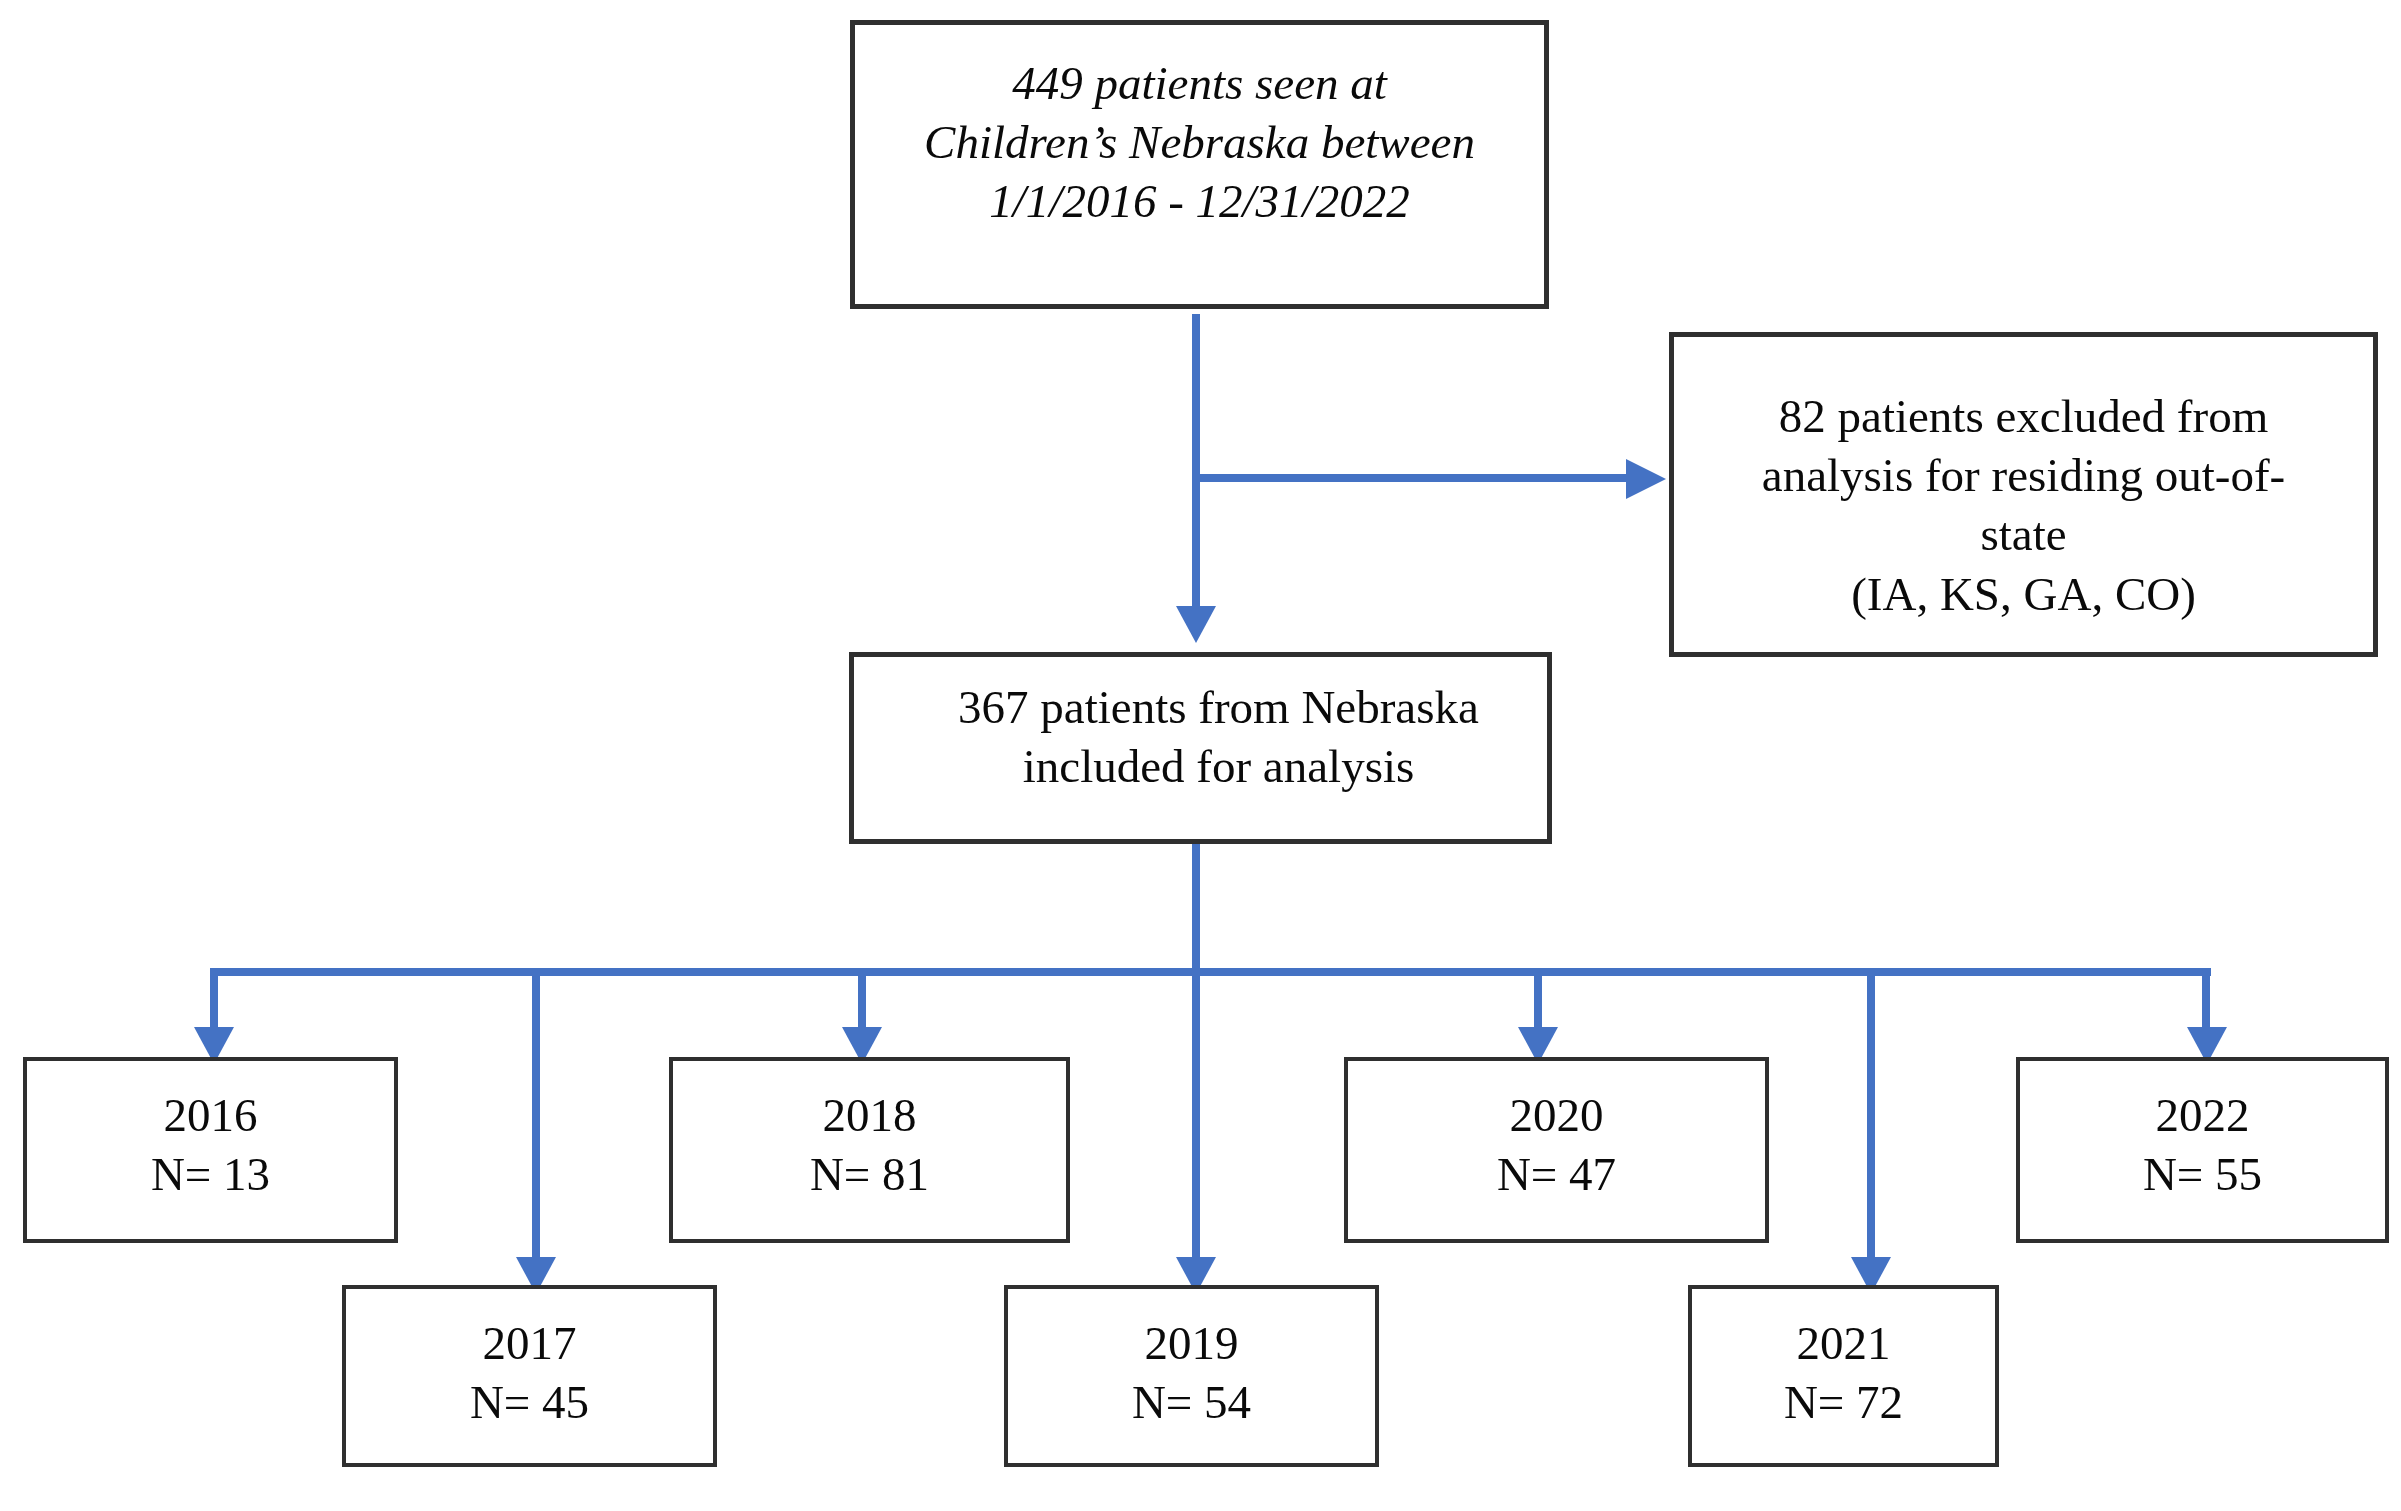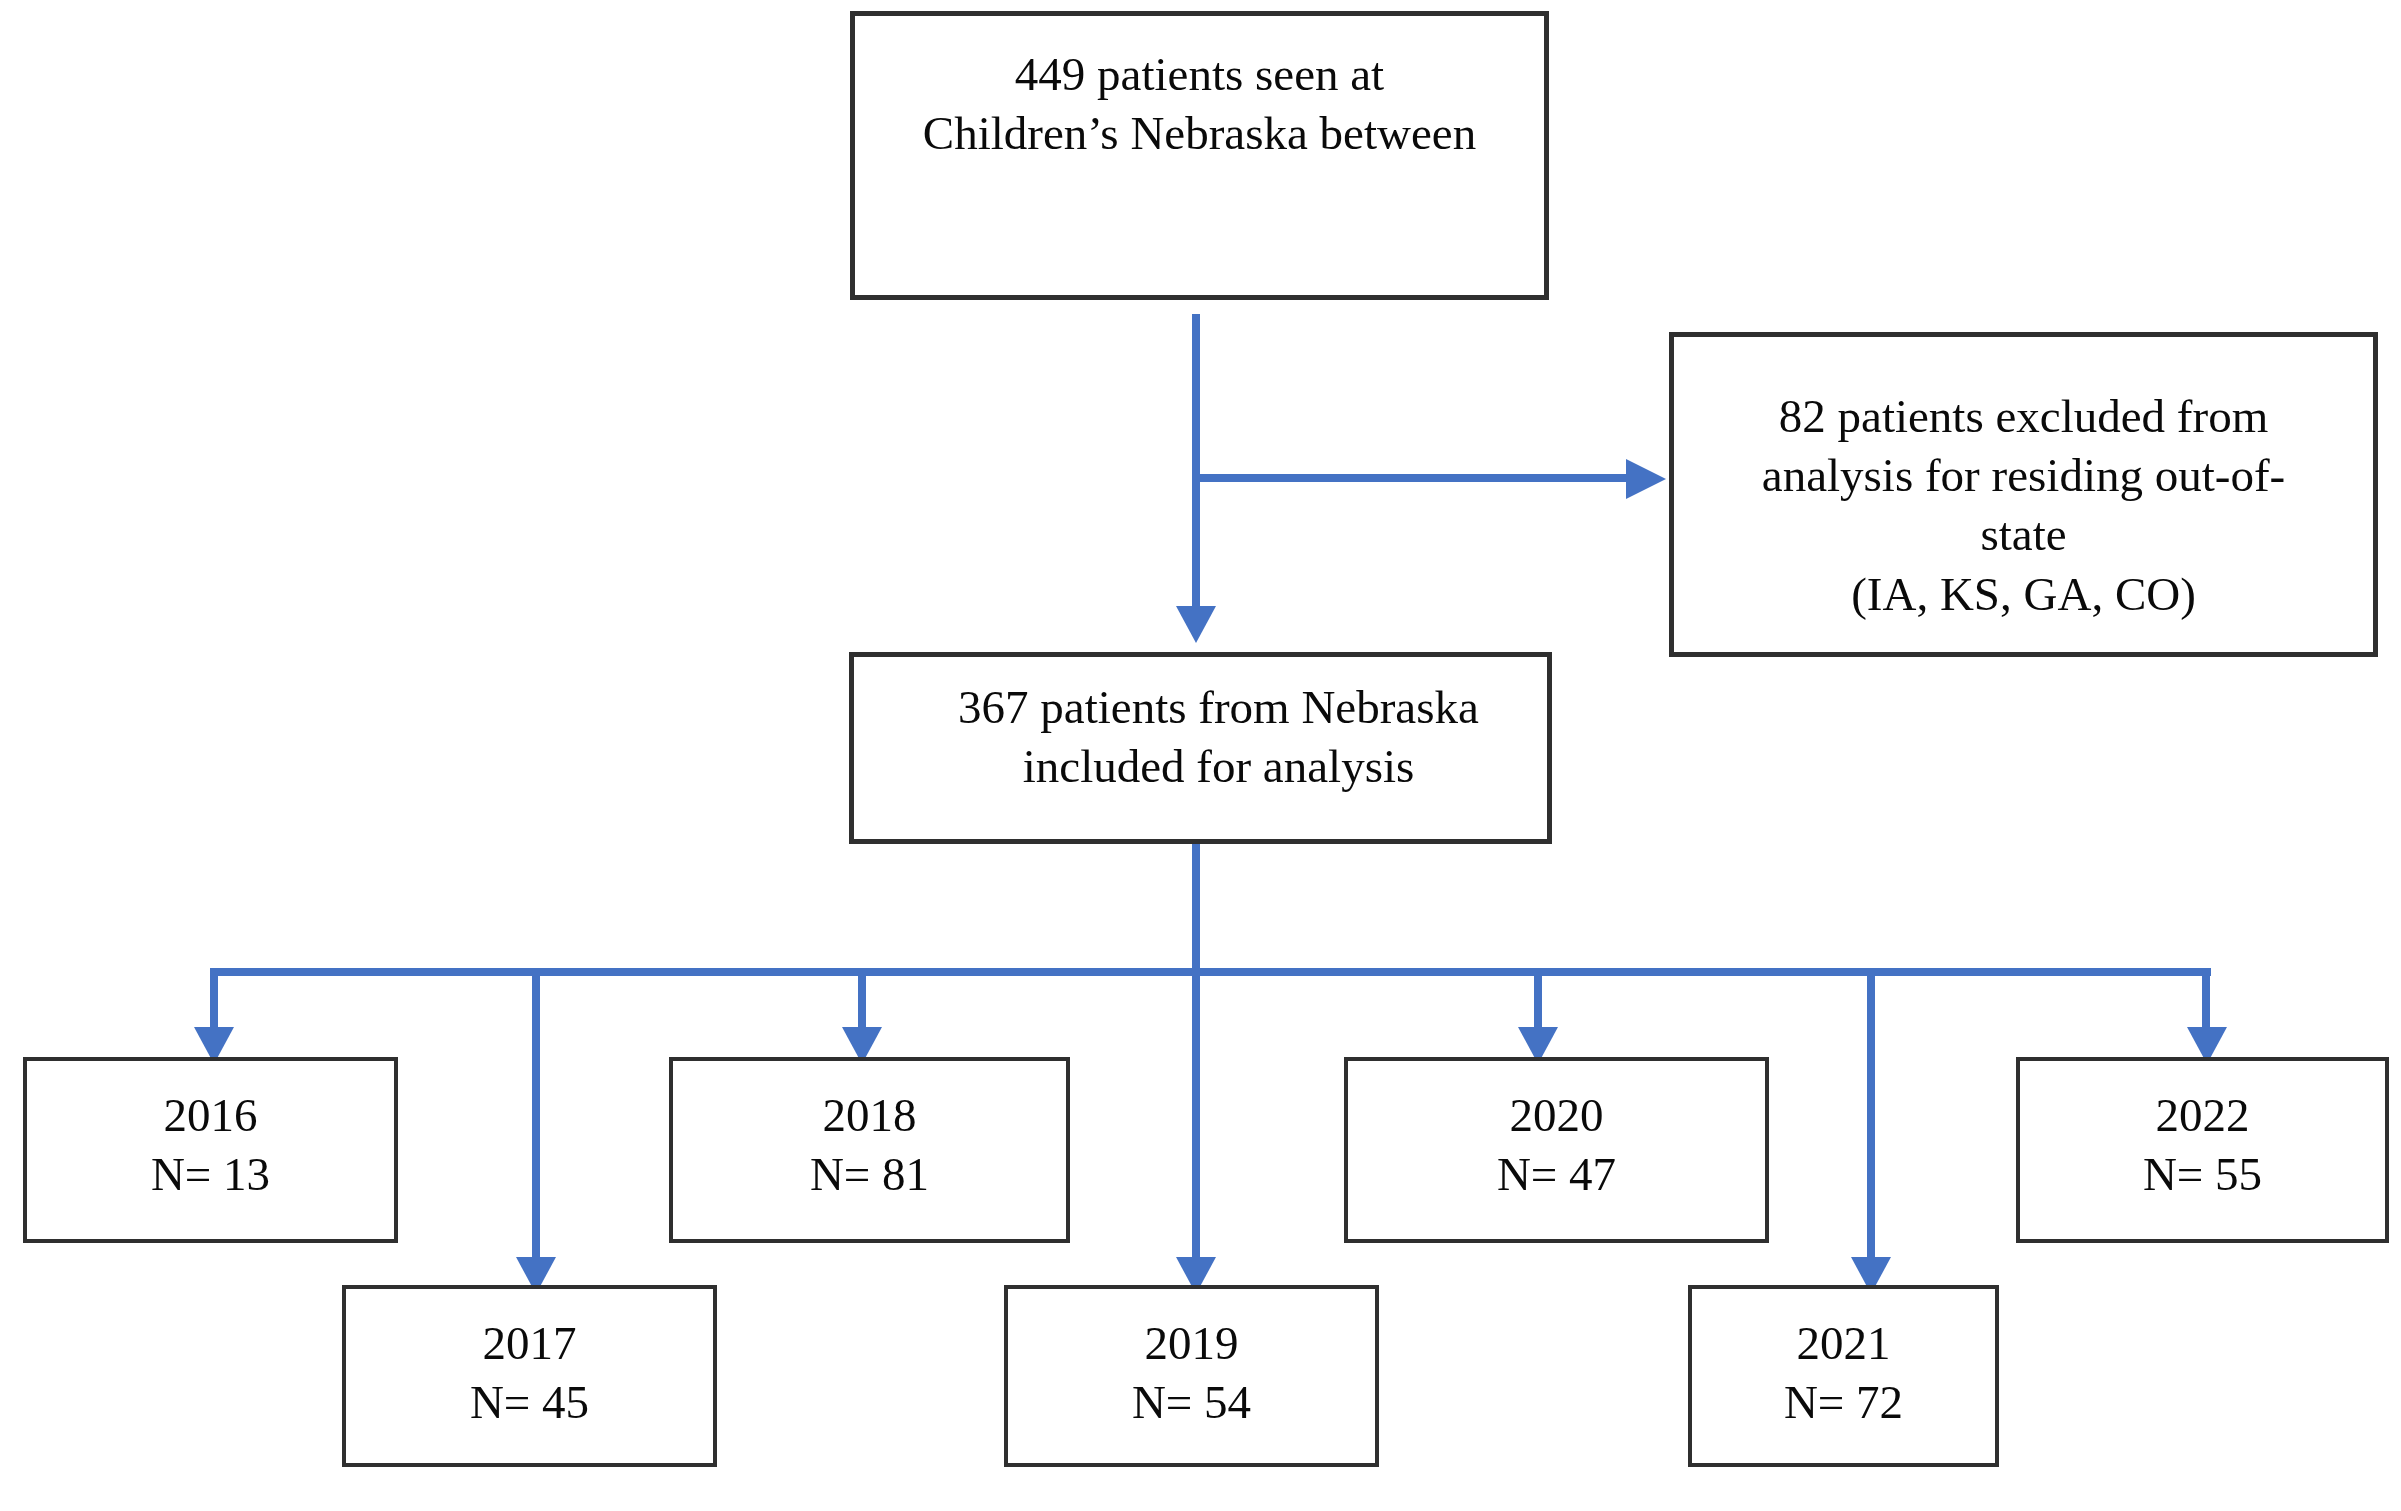--- a/index.html
+++ b/index.html
@@ -82,23 +82,24 @@
 
   <div class="shaft" style="left:1534px;top:968px;width:8.3px;height:59px;"></div>
   <div class="head-down" style="left:1518px;top:1027px;"></div>
 
   <div class="shaft" style="left:1867px;top:968px;width:8.3px;height:289px;"></div>
   <div class="head-down" style="left:1851px;top:1257px;"></div>
 
   <div class="shaft" style="left:2202px;top:968px;width:8.3px;height:59px;"></div>
   <div class="head-down" style="left:2187px;top:1027px;"></div>
 
-  <div class="node pt35" style="left:850px;top:11px;width:699px;height:289px;">
+  <div class="node pt35" style="left:850px;top:20px;width:699px;height:289px;font-style:italic;">
     <div>449 patients seen at</div>
     <div>Children’s Nebraska between</div>
+    <div>1/1/2016 - 12/31/2022</div>
   </div>
 
   <div class="node pt40" style="left:1669px;top:332px;width:709px;height:325px;">
     <div>82 patients excluded from</div>
     <div>analysis for residing out-of-</div>
     <div>state</div>
     <div>(IA, KS, GA, CO)</div>
   </div>
 
   <div class="node pt25" style="left:849px;top:652px;width:703px;height:192px;padding-left:36px;">

